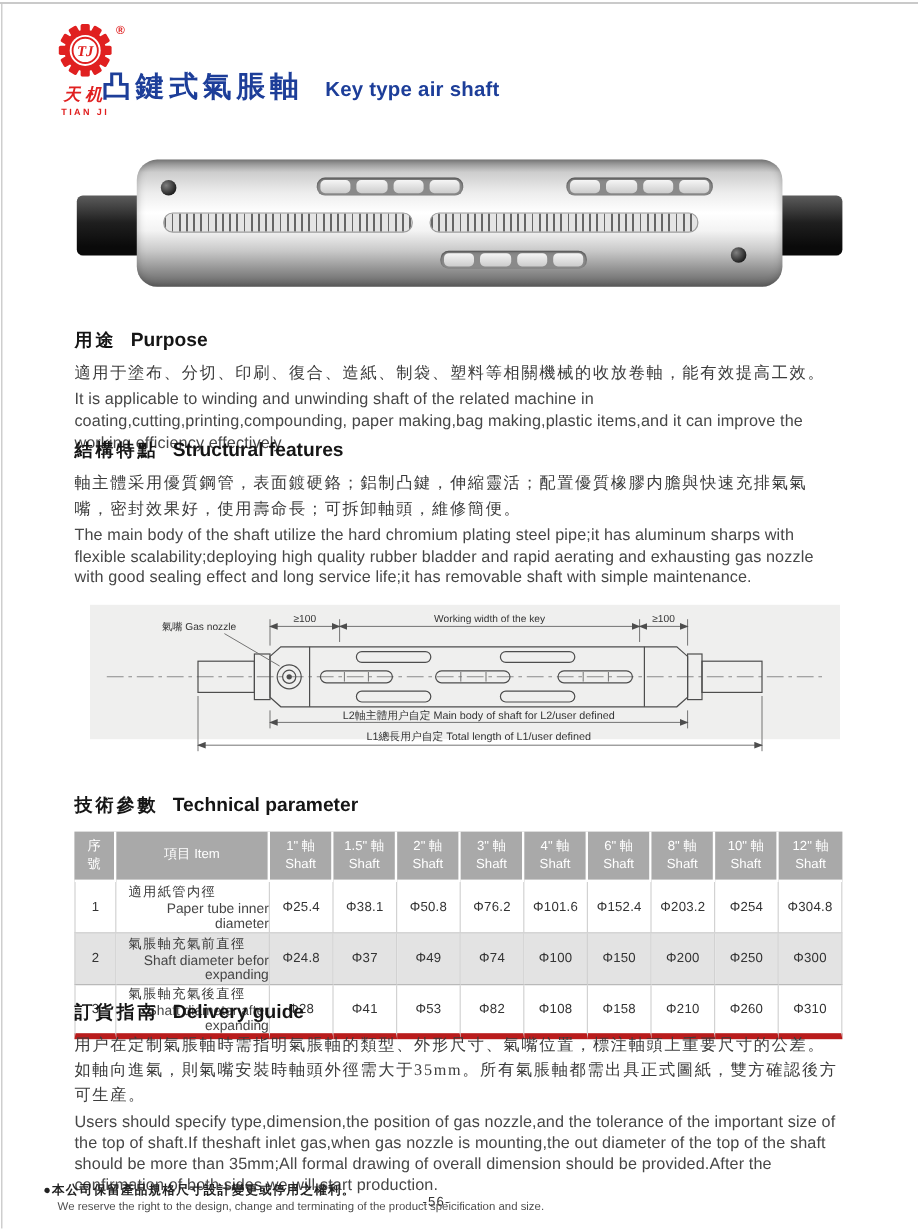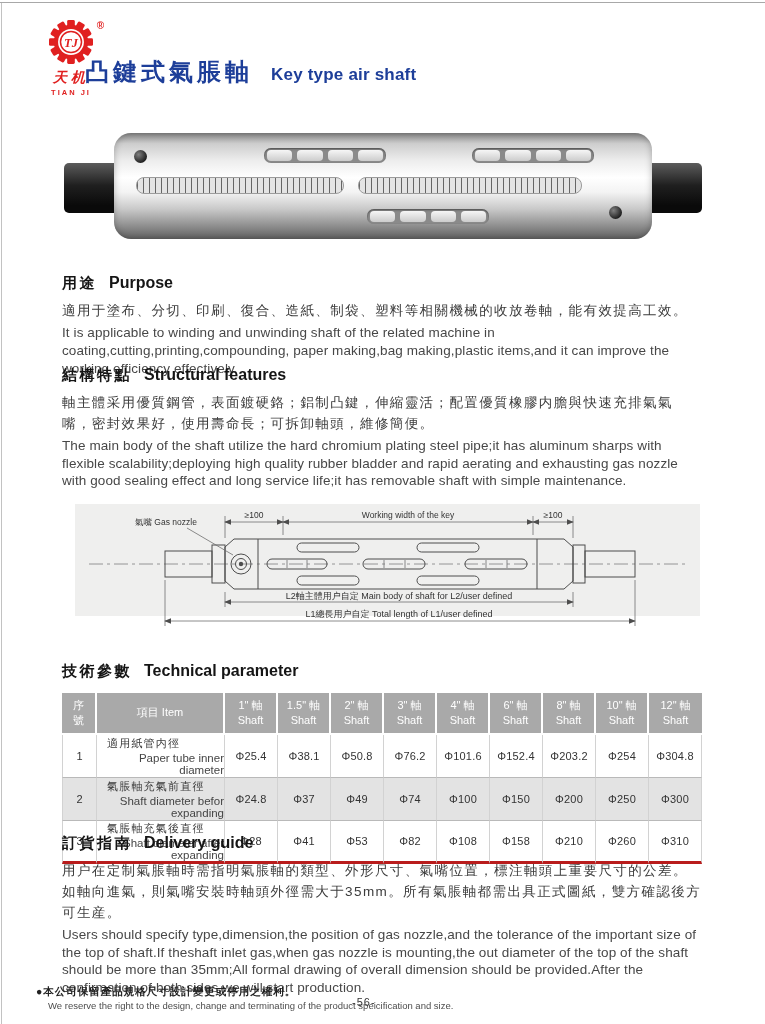--- a/index.html
+++ b/index.html
@@ -40,21 +40,21 @@
   .hole { position:absolute; width:13px; height:13px; border-radius:50%;
           background:radial-gradient(circle at 35% 35%, #808080, #1e1e1e 72%); }
   .h-tl { left:20px; top:17px; }
   .h-br { right:30px; top:73px; }
 
   
   .section { position:absolute; left:62px; width:640px; }
   .sec-head { display:flex; align-items:baseline; margin-bottom:8px; }
   .sec-head .zh { font-size:15px; font-weight:bold; color:#151515; letter-spacing:2.5px; }
   .sec-head .en { font-size:16px; font-weight:bold; color:#151515; margin-left:12px; }
-  .p-zh { font-size:13.5px; color:#3c3c3c; letter-spacing:1.4px; line-height:1.55; }
+  .p-zh { font-size:13.5px; color:#3c3c3c; letter-spacing:1.4px; line-height:1.55;font-family:Liberation Serif, serif; }
   .p-en { font-size:13.5px; color:#474747; line-height:1.32; margin-top:2px; letter-spacing:0.1px; }
 
   .sec-purpose  { top:274px; }
   .sec-features { top:366px; }
   .sec-outline  { top:492px; }
   .sec-params   { top:662px; }
   .sec-delivery { top:834px; }
 
   
   .draw-panel { margin-top:12px; margin-left:13px; width:625px; height:112px; background:#efefee; }
@@ -64,21 +64,21 @@
   .dtext { fill:#333; font-family:"Liberation Sans","DejaVu Sans",sans-serif; }
 
   
   .param-table { margin-top:12px; border-collapse:separate; border-spacing:0; table-layout:fixed; width:640px; }
   .param-table th { background:#a9a9a9; color:#ffffff; font-weight:normal; font-size:11px; line-height:1.4;
                     border-right:2px solid #fff; border-bottom:2px solid #fff; height:42px; vertical-align:middle; text-align:center; }
   .param-table th:last-child { border-right:none; }
   .param-table td { height:43px; vertical-align:middle; font-size:11px; color:#333;
                     border-bottom:1px solid #b9b9b9; border-right:1px solid #d2d2d2; }
   .param-table td:first-child { border-left:1px solid #d2d2d2; }
-  .param-table tr:last-child td { border-bottom:3px solid #b91c1c; }
+  .param-table tr:last-child td { border-bottom:5px solid #b91c1c; }
   .param-table tr.shaded td { background:#e3e3e3; }
   .c-no  { text-align:center; }
   .c-val { text-align:center; letter-spacing:0.2px; }
   .c-item { padding-left:10px; }
   .c-item .item-zh { font-size:11px; letter-spacing:1.2px; color:#3a3a3a; }
   .c-item .item-en { font-size:11.5px; color:#454545; margin-top:1px;text-align:right; }
   .hdr-2l div { line-height:1.35; }
 
   
   .footer { position:absolute; left:36px; top:985px; width:700px; }

